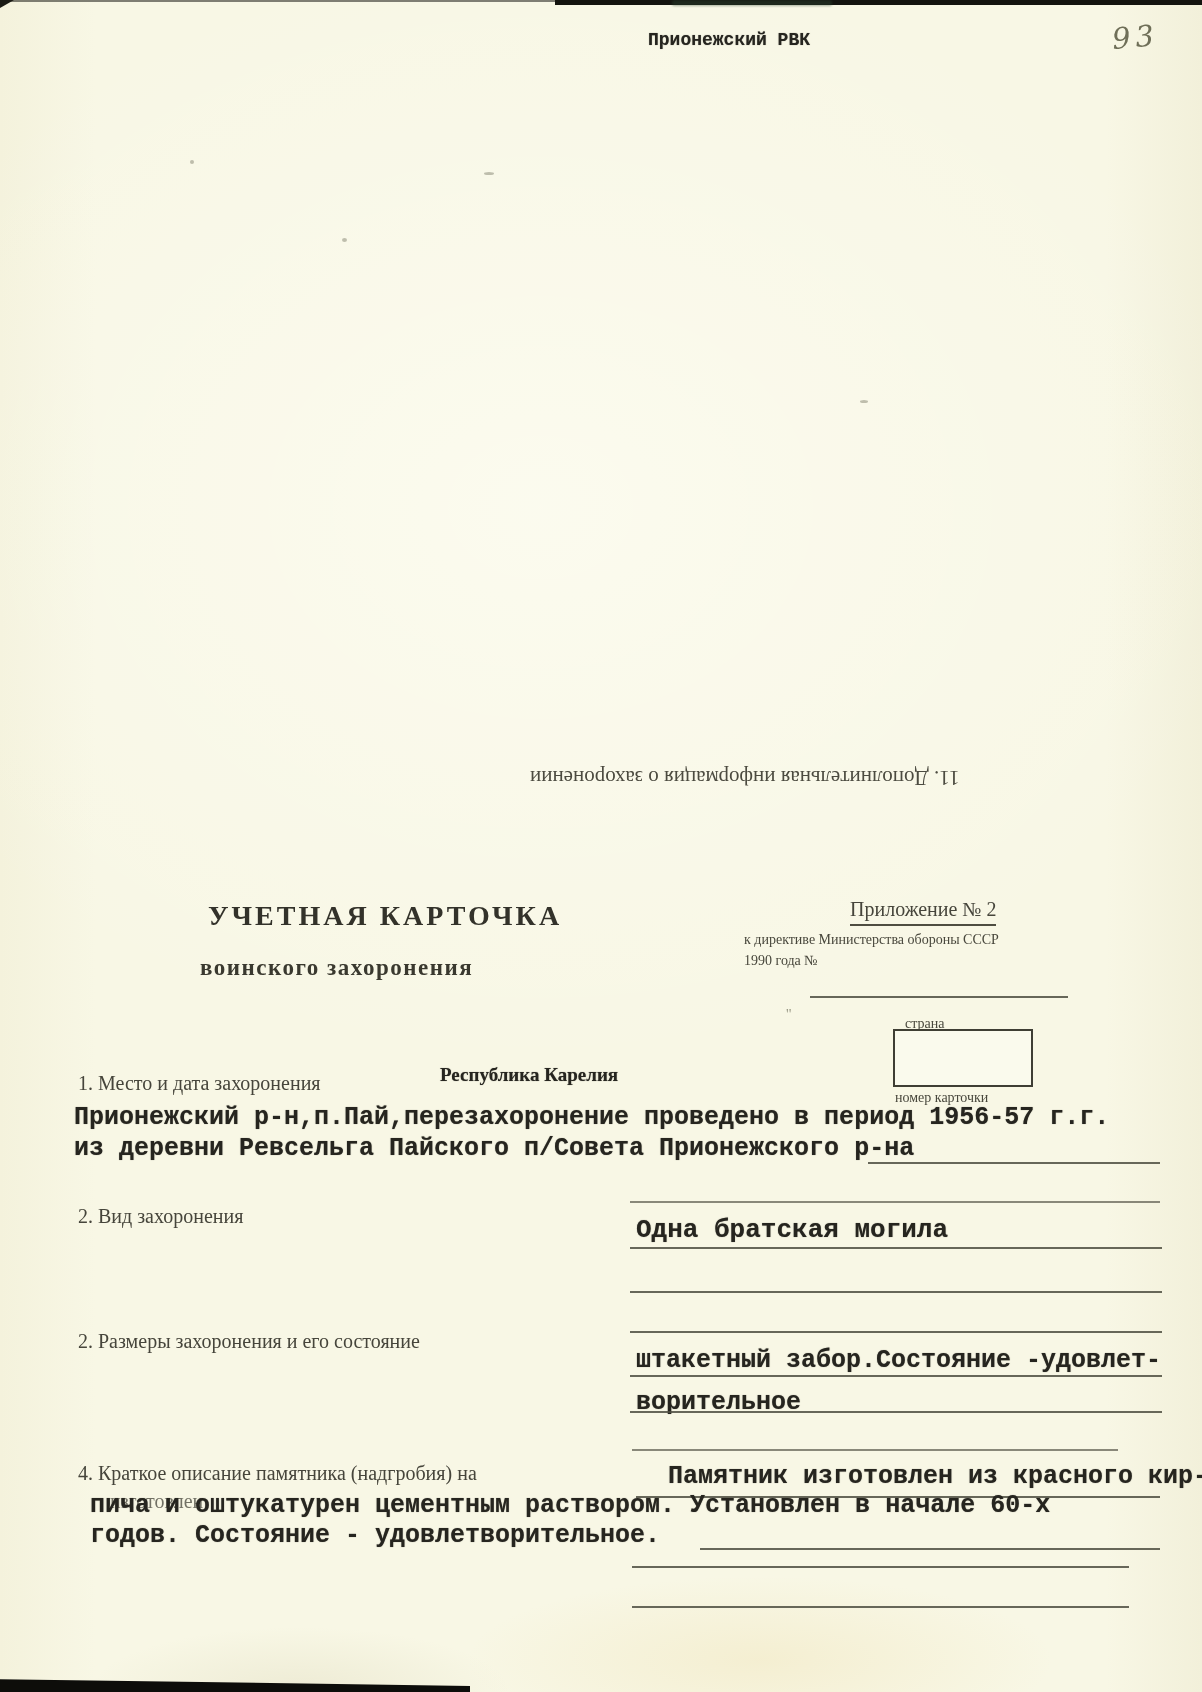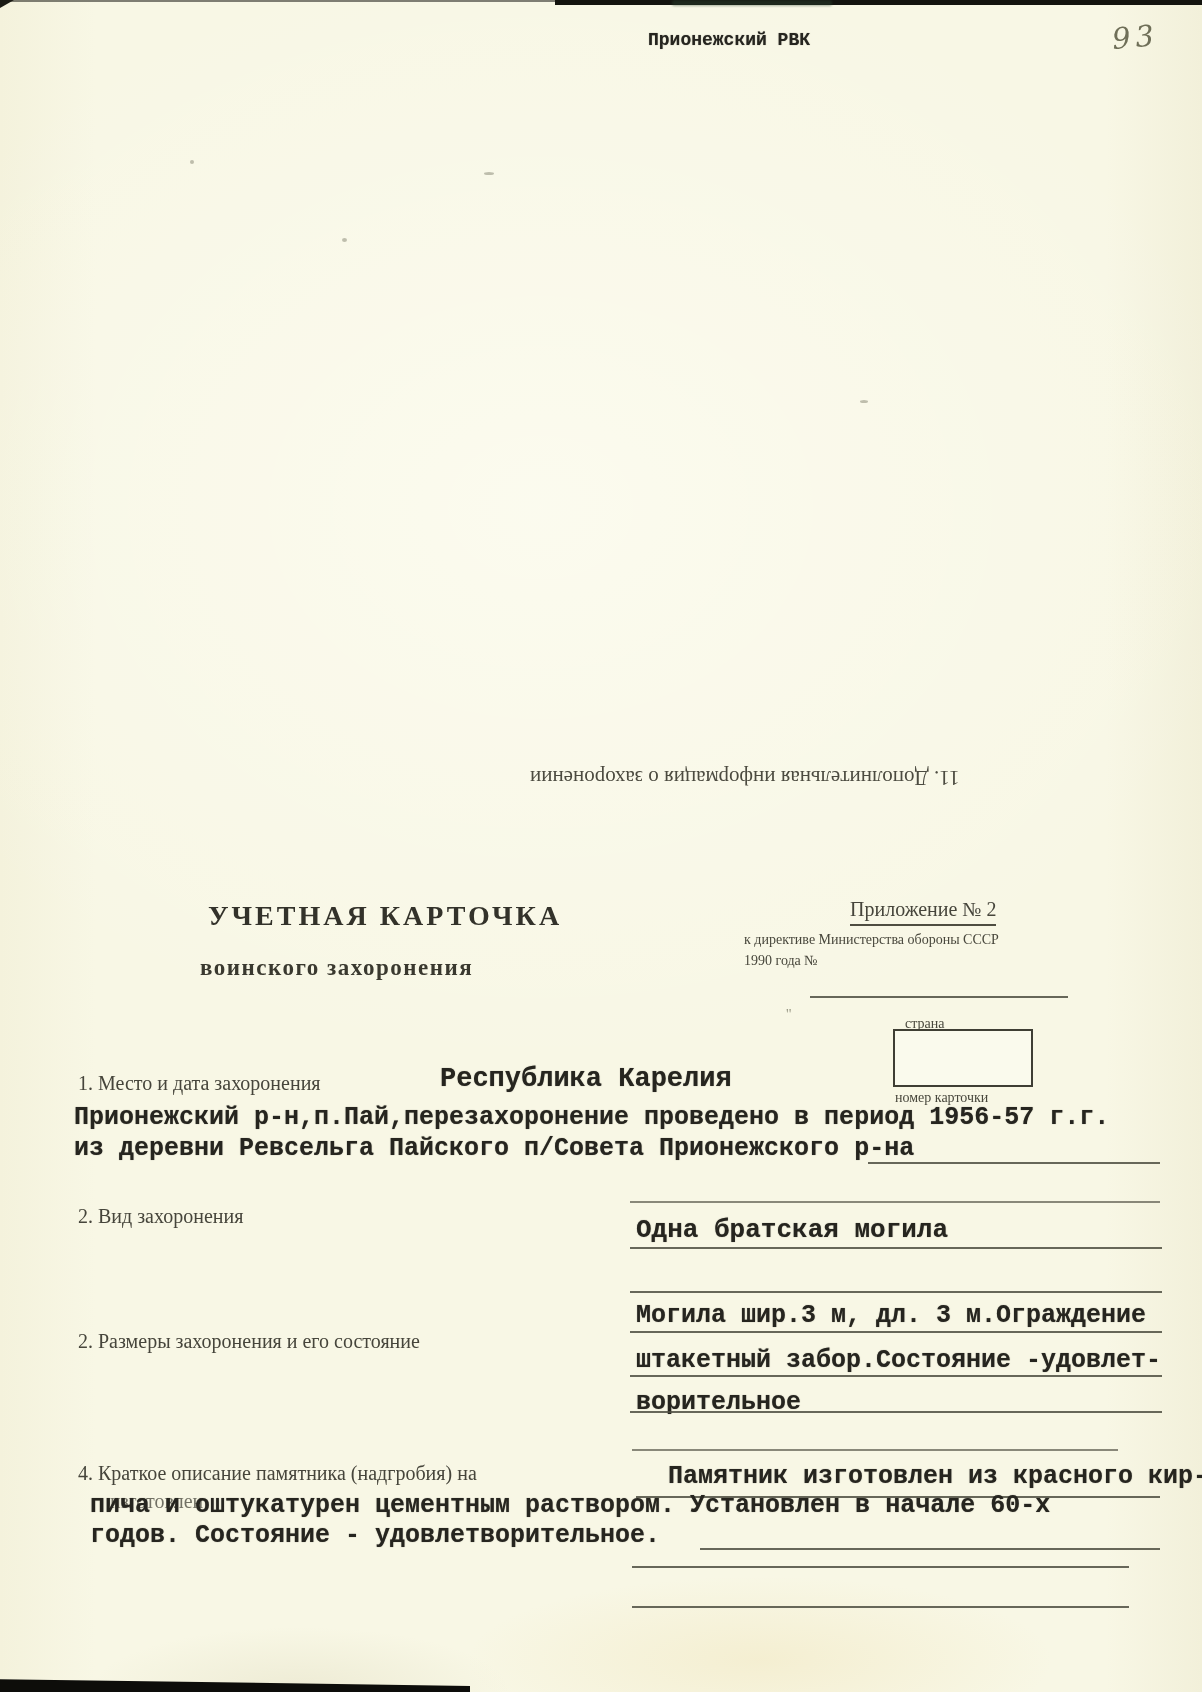--- a/index.html
+++ b/index.html
@@ -80,32 +80,31 @@
   <div class="abs printed-sm" style="left:744px;top:932px;">к директиве Министерства обороны СССР</div>
   <div class="abs printed-sm" style="left:744px;top:953px;">1990 года №</div>
 
   <div class="abs rule" style="left:810px;top:996px;width:258px;"></div>
   <div class="abs stray" style="left:786px;top:1006px;">''</div>
   <div class="abs printed-sm" style="left:905px;top:1016px;">страна</div>
   <div class="abs card-box" style="left:893px;top:1029px;width:136px;height:54px;"></div>
   <div class="abs printed-sm" style="left:895px;top:1090px;">номер карточки</div>
 
   <div class="abs printed" style="left:78px;top:1072px;">1. Место и дата захоронения</div>
-  <div class="abs typed" style="left:440px;top:1064px;font-size:27px;">Республика Карелия</div>
+  <div class="abs typed" style="left:440px;top:1064px;font-size:19px;font-family:Liberation Serif, serif;">Республика Карелия</div>
   <div class="abs typed" style="left:74px;top:1103px;">Прионежский р-н,п.Пай,перезахоронение проведено в период 1956-57 г.г.</div>
   <div class="abs typed" style="left:74px;top:1134px;">из деревни Ревсельга Пайского п/Совета Прионежского р-на</div>
   <div class="abs rule" style="left:868px;top:1162px;width:292px;"></div>
 
   <div class="abs rule-thin" style="left:630px;top:1201px;width:530px;"></div>
   <div class="abs printed" style="left:78px;top:1205px;">2. Вид захоронения</div>
   <div class="abs typed" style="left:636px;top:1215px;font-size:26px;">Одна братская могила</div>
   <div class="abs rule" style="left:630px;top:1247px;width:532px;"></div>
   <div class="abs rule" style="left:630px;top:1291px;width:532px;"></div>
 
-  <div class="abs typed" style="left:636px;top:1301px;">Могила шир.3 м, дл. 3 м.Ограждение</div>
   <div class="abs rule" style="left:630px;top:1331px;width:532px;"></div>
   <div class="abs printed" style="left:78px;top:1330px;">2. Размеры захоронения и его состояние</div>
   <div class="abs typed" style="left:636px;top:1346px;">штакетный забор.Состояние -удовлет-</div>
   <div class="abs rule" style="left:630px;top:1375px;width:532px;"></div>
   <div class="abs typed" style="left:636px;top:1388px;">ворительное</div>
   <div class="abs rule" style="left:630px;top:1411px;width:532px;"></div>
 
   <div class="abs rule-thin" style="left:632px;top:1449px;width:486px;"></div>
   <div class="abs printed" style="left:78px;top:1462px;">4. Краткое описание памятника (надгробия) на</div>
   <div class="abs printed" style="left:110px;top:1490px;opacity:0.75;">изготовлен</div>

